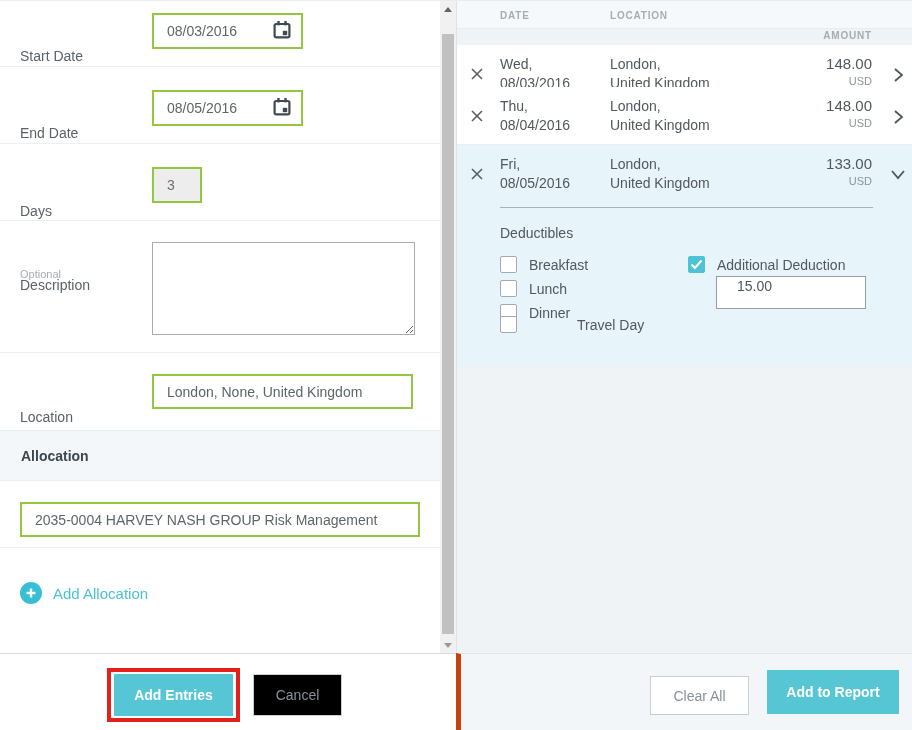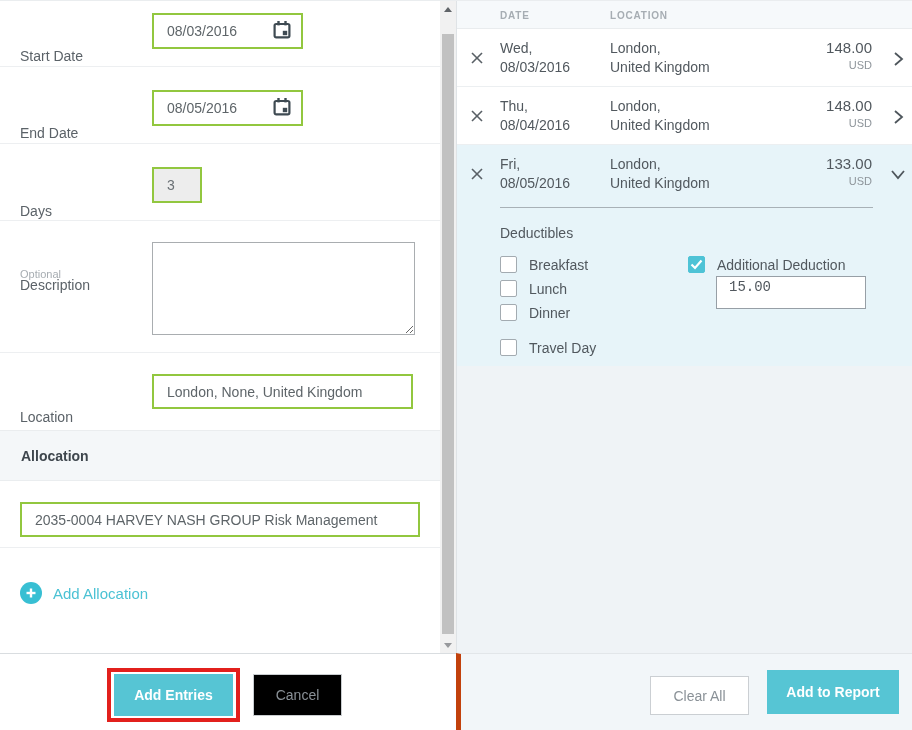--- a/index.html
+++ b/index.html
@@ -55,21 +55,21 @@
 
   .expanded-area { position:absolute; left:0; top:144px; width:455px; height:221px; background:#E7F4F9; }
   .exp-divider { position:absolute; left:43px; right:39px; top:62px; border-top:1px solid #A8B1B7; }
   .deduct-title { position:absolute; left:43px; top:80px; font-size:14px; color:#51585E; }
   .cb-row { position:absolute; left:43px; display:flex; align-items:center; }
   .checkbox { width:17px; height:17px; background:#fff; border:1px solid #A3ABB1; border-radius:2px; cursor:pointer; flex:none; }
   .checkbox.checked { background:#4EC3D6; border:1px solid #4EC3D6; display:flex; align-items:center; justify-content:center; }
   .cb-label { margin-left:12px; font-size:14px; color:#51585E; }
   .add-deduct-row { position:absolute; left:231px; top:111px; display:flex; align-items:center; }
   .deduct-input { position:absolute; left:259px; top:131px; width:150px; height:33px; background:#fff; border:1px solid #979FA6; }
-  .deduct-input input { border:none; outline:none; background:transparent; width:100%; font-family:Liberation Mono, monospace; font-size:14px; color:#51585E; padding-left:12px; }
+  .deduct-input input { border:none; outline:none; background:transparent; width:100%; font-family:Liberation Sans, sans-serif; font-size:14px; color:#51585E; padding-left:20px; }
 
   
   .right-footer { position:absolute; left:456px; top:652px; width:456px; height:78px; background:#F2F6F9; border-top:1px solid #E2E6E9; border-left:5px solid #c2410c; }
   .clear-all-btn { position:absolute; left:189px; top:22px; width:99px; height:39px; background:#fff; border:1px solid #CBCFD3; color:#8A9197; font-size:14px; font-family:"Liberation Sans",sans-serif; cursor:pointer; }
   .add-report-btn { position:absolute; left:306px; top:16px; width:132px; height:44px; }
 </style>
 </head>
 <body>
 
 <div class="app">
@@ -169,21 +169,21 @@
   </div>
 
   <div class="right-panel">
 
     <div class="tbl-header">
       <span class="th-date">DATE</span>
       <span class="th-location">LOCATION</span>
       <span class="th-amount">AMOUNT</span>
     </div>
 
-    <div class="trow" style="top:28px;">
+    <div class="trow" style="top:44px;">
       <button class="x-btn">
         <span>
           <svg width="14" height="14" viewBox="0 0 14 14">
               <line x1="2" y1="2" x2="12" y2="12" stroke="#596066" stroke-width="1.6"></line>
               <line x1="12" y1="2" x2="2" y2="12" stroke="#596066" stroke-width="1.6"></line>
             </svg>
         </span>
       </button>
       <div class="cell-date">
         <div>Wed,</div>
@@ -273,21 +273,21 @@
         <span class="cb-label">Breakfast</span>
       </div>
       <div class="cb-row" style="top:135px;">
         <span class="checkbox"></span>
         <span class="cb-label">Lunch</span>
       </div>
       <div class="cb-row" style="top:159px;">
         <span class="checkbox"></span>
         <span class="cb-label">Dinner</span>
       </div>
-      <div class="cb-row" style="top:194px;">
+      <div class="cb-row" style="top:171px;gap:48px;">
         <span class="checkbox"></span>
         <span class="cb-label">Travel Day</span>
       </div>
 
       <div class="add-deduct-row">
         <span class="checkbox checked">
           <span>
             <svg width="13" height="11" viewBox="0 0 13 11">
                 <path d="M1.5 5.5 L5 9 L11.5 1.5" fill="none" stroke="#fff" stroke-width="2.2"></path>
               </svg>

